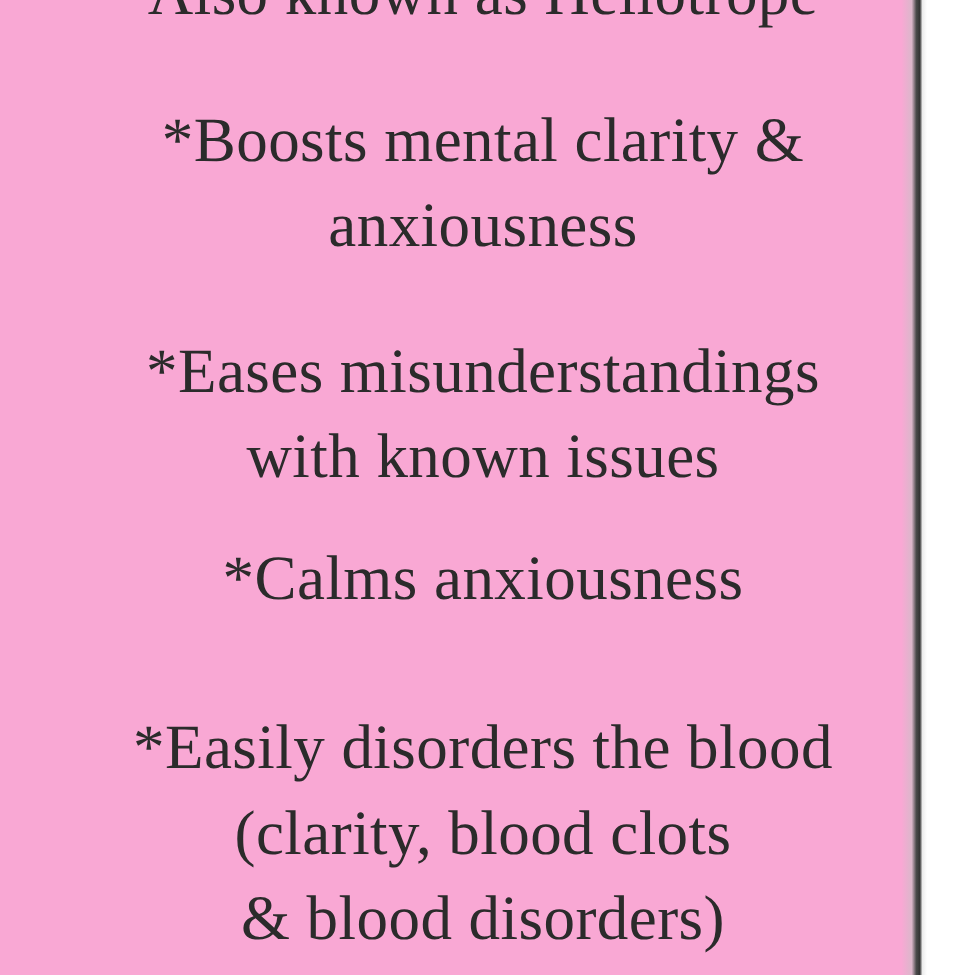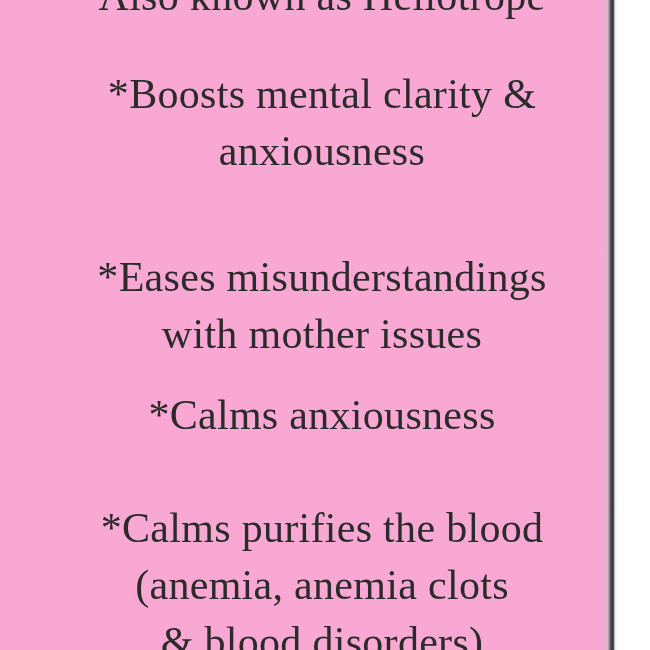--- a/index.html
+++ b/index.html
@@ -31,21 +31,21 @@
     text-align: center;
     filter: blur(0.5px); 
   }
   .line {
     line-height: 57px;
     white-space: nowrap;
   }
   .para { margin: 0; }
   .p1 { margin-top: -32px; } 
   .p2 { margin-top: 41px; }
-  .p3 { margin-top: 69px; }
+  .p3 { margin-top: 40px; }
   .p4 { margin-top: 24px; }
   .p5 { margin-top: 56px; } 
   .right-edge {
     position: absolute;
     top: 0;
     right: 0;
     width: 17px;
     height: 100%;
     background: linear-gradient(to right,
       rgba(255,255,255,0) 0%,
@@ -67,28 +67,28 @@
       <div class="line">Also known as Heliotrope</div>
     </div>
 
     <div class="para p2">
       <div class="line">*Boosts mental clarity &amp;</div>
       <div class="line">anxiousness</div>
     </div>
 
     <div class="para p3">
       <div class="line">*Eases misunderstandings</div>
-      <div class="line">with mother issues</div>
+      <div class="line">with known issues</div>
     </div>
 
     <div class="para p4">
       <div class="line">*Calms anxiousness</div>
     </div>
 
     <div class="para p5">
-      <div class="line">*Calms purifies the blood</div>
-      <div class="line">(anemia, anemia clots</div>
+      <div class="line">*Easily disorders the blood</div>
+      <div class="line">(clarity, blood clots</div>
       <div class="line">&amp; blood disorders)</div>
     </div>
 
   </div>
   <div class="right-edge"></div>
 </div>
 
 </body></html>

